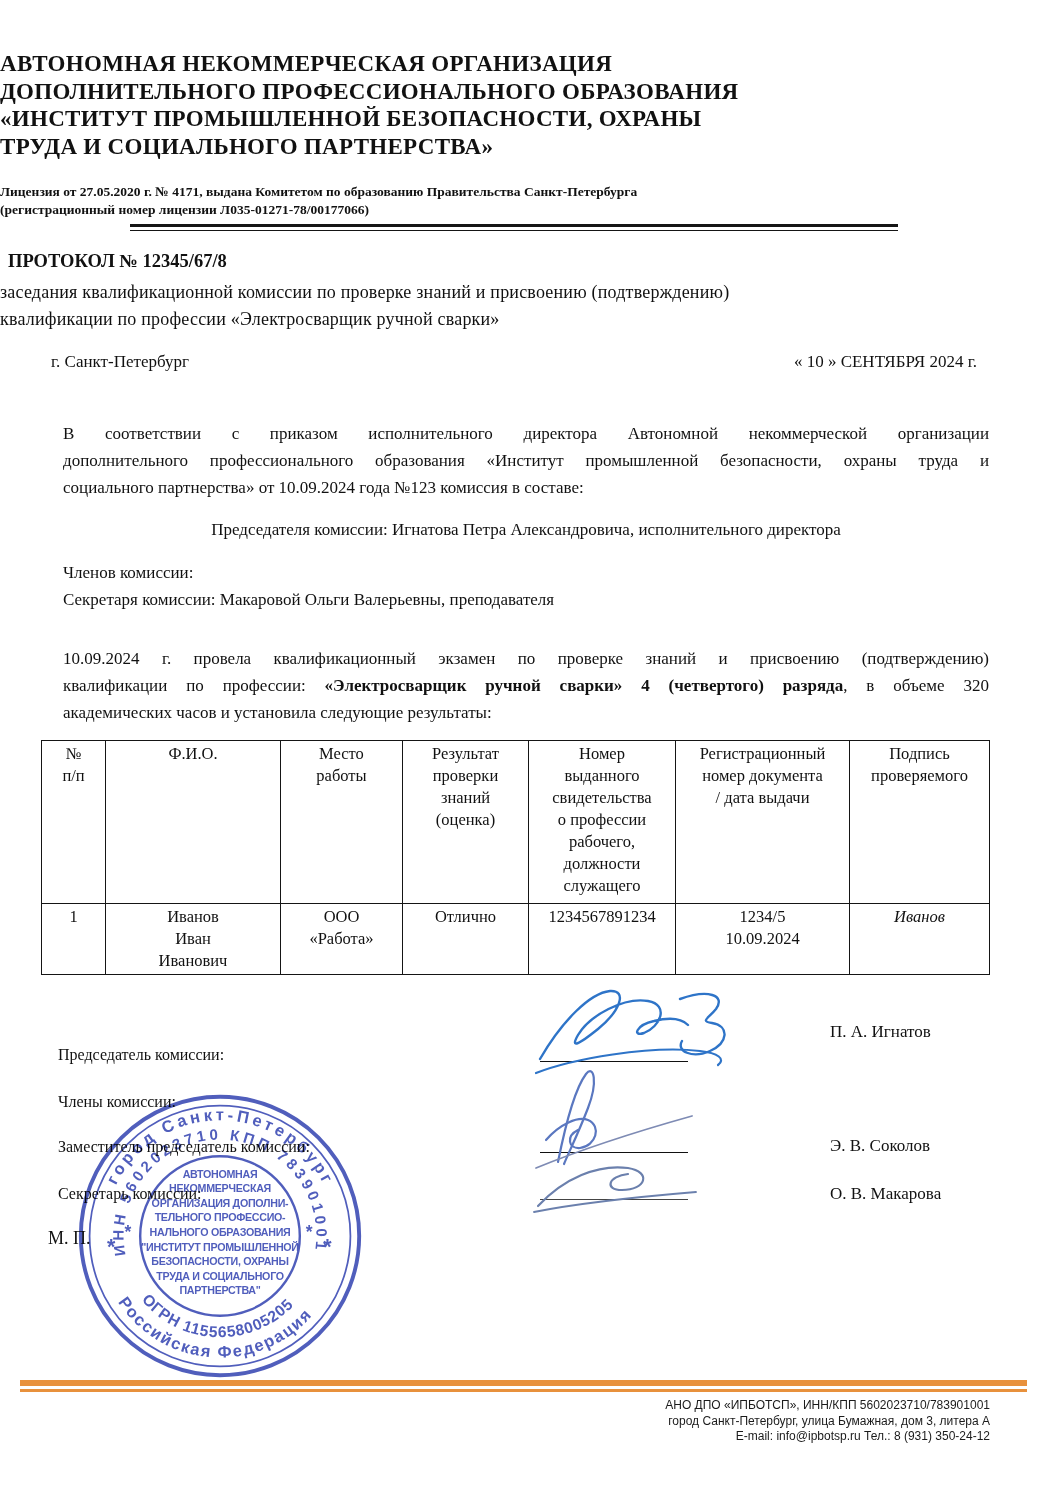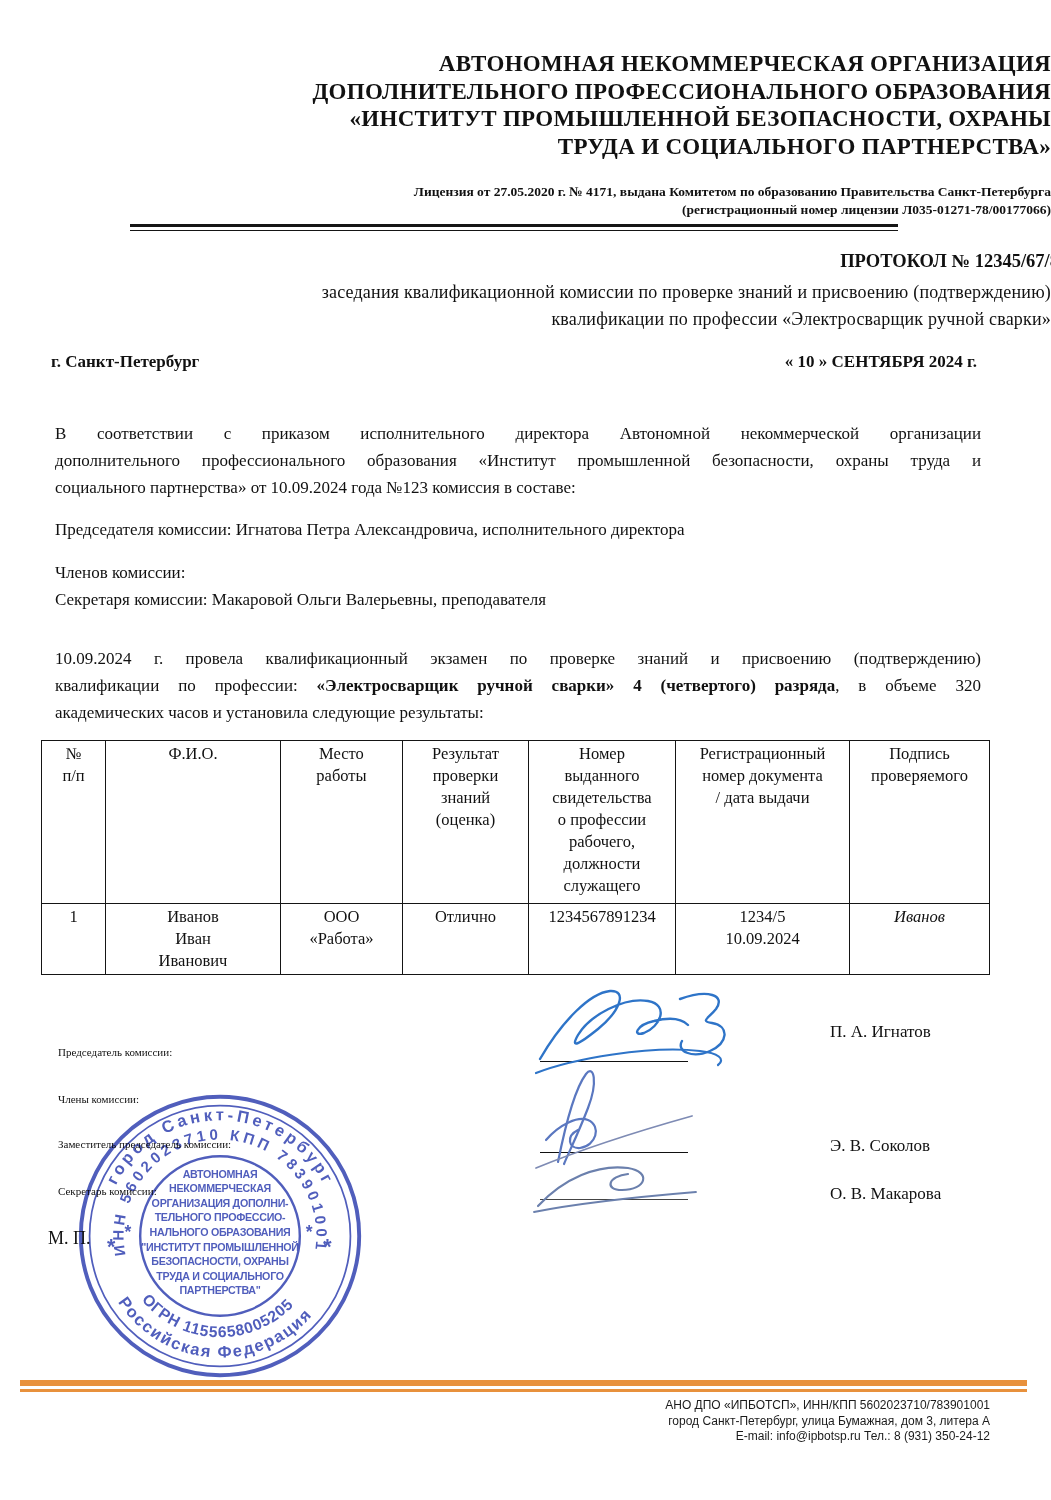--- a/index.html
+++ b/index.html
@@ -5,54 +5,54 @@
   html,body{margin:0;padding:0;background:#fff;}
   .page{
     position:relative;
     width:1051px;height:1500px;
     background:#ffffff;
     font-family:"Liberation Serif", serif;
     color:#111;
     overflow:hidden;
   }
   .abs{position:absolute;}
-  .center{text-align:right;left:0;width:100%;}
+  .center{text-align:left;left:0;width:100%;}
   
   .org-title{top:50px;font-weight:bold;font-size:23px;line-height:27.5px;letter-spacing:.3px;}
   .license{top:183px;font-weight:bold;font-size:13.5px;line-height:17.5px;}
   .head-rule{top:224px;left:130px;width:768px;height:3px;border-top:3px solid #151515;border-bottom:1px solid #151515;}
   
   .protocol-title{top:251px;font-weight:bold;font-size:18.5px;padding-left:8px;}
   .protocol-sub{top:279px;font-weight:normal;font-size:18px;line-height:27px;letter-spacing:.2px;}
-  .city-date{top:352px;left:51px;width:926px;display:flex;justify-content:space-between;font-weight:bold;font-size:17px;}
-  
-  .bodyline{left:55px;width:926px;font-size:17px;line-height:27px;}
+  .city-date{top:352px;left:51px;width:926px;display:flex;justify-content:space-between;font-weight:normal;font-size:17px;}
+  
+  .bodyline{left:63px;width:926px;font-size:17px;line-height:27px;}
   .just{text-align:justify;text-align-last:justify;}
   .p1{top:420px;}
-  .chairman-line{top:516px;}
+  .chairman-line{top:516px;text-align:center;}
   .members-block{top:559px;}
   .p2{top:645px;}
   .b{font-weight:bold;}
   
   table.results{
     position:absolute;top:740px;left:41px;width:948px;
     border-collapse:collapse;table-layout:fixed;
     font-size:16.5px;line-height:22px;
   }
   table.results td{
     border:1.5px solid #151515;
     vertical-align:top;text-align:center;
     padding:2px 3px;white-space:pre-line;
   }
   table.results tr.hdr td{height:158px;}
   table.results tr.data td{height:62px;}
   td.fio{text-align:left;padding-left:25px;}
   td.sig-cell{font-style:italic;}
   
-  .sig-label{left:58px;font-size:11px;}
+  .sig-label{left:58px;font-size:16px;}
   .sig-name{left:830px;font-size:17px;}
   .mp{left:48px;top:1228px;font-size:18px;}
   .u-line{left:540px;width:148px;border-top:1.6px solid #111;height:0;}
   .sigsvg{position:absolute;}
   .sigsvg path{fill:none;stroke-linecap:round;stroke-linejoin:round;}
   
   .stamp{left:74px;top:1090px;width:292px;height:292px;opacity:.9;mix-blend-mode:multiply;}
   .stamp text{font-family:"Liberation Sans", sans-serif;font-weight:bold;}
   
   .foot-rule1{top:1380px;left:20px;width:1007px;height:6px;}

